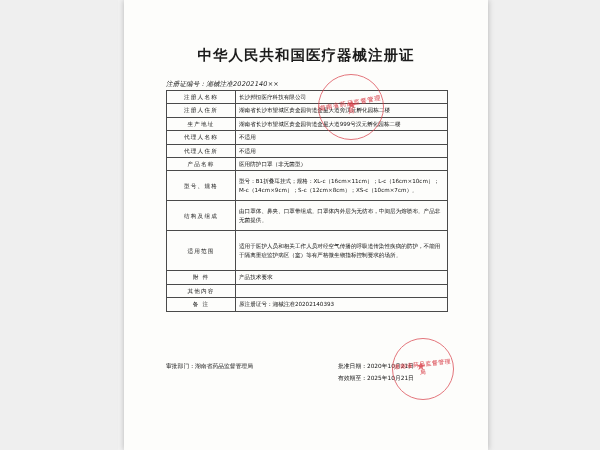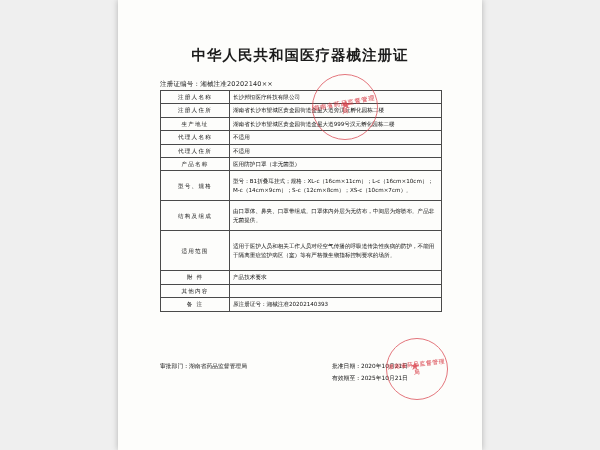--- a/index.html
+++ b/index.html
@@ -8,21 +8,21 @@
   }
   body {
     width: 600px;
     height: 450px;
     background: #f2f2f2;
     font-family: "DejaVu Sans", "Liberation Sans", sans-serif;
     overflow: hidden;
   }
   .page {
     position: absolute;
-    left: 118px;
+    left: 124px;
     top: 0;
     width: 364px;
     height: 450px;
     background: #fdfdfb;
     box-shadow: 0 0 6px rgba(0,0,0,0.25);
   }
   .side-left {
     position: absolute;
     left: 0; top: 0;
     width: 118px; height: 450px;
@@ -46,20 +46,21 @@
     letter-spacing: 1px;
     color: #1c1c1c;
   }
   .reg-no {
     position: absolute;
     top: 80px;
     left: 42px;
     font-size: 6.5px;
     color: #222;
     letter-spacing: 0.2px;
+    font-style: italic;
   }
   table.main {
     position: absolute;
     top: 90px;
     left: 42px;
     width: 282px;
     border-collapse: collapse;
     table-layout: fixed;
   }
   table.main td {

